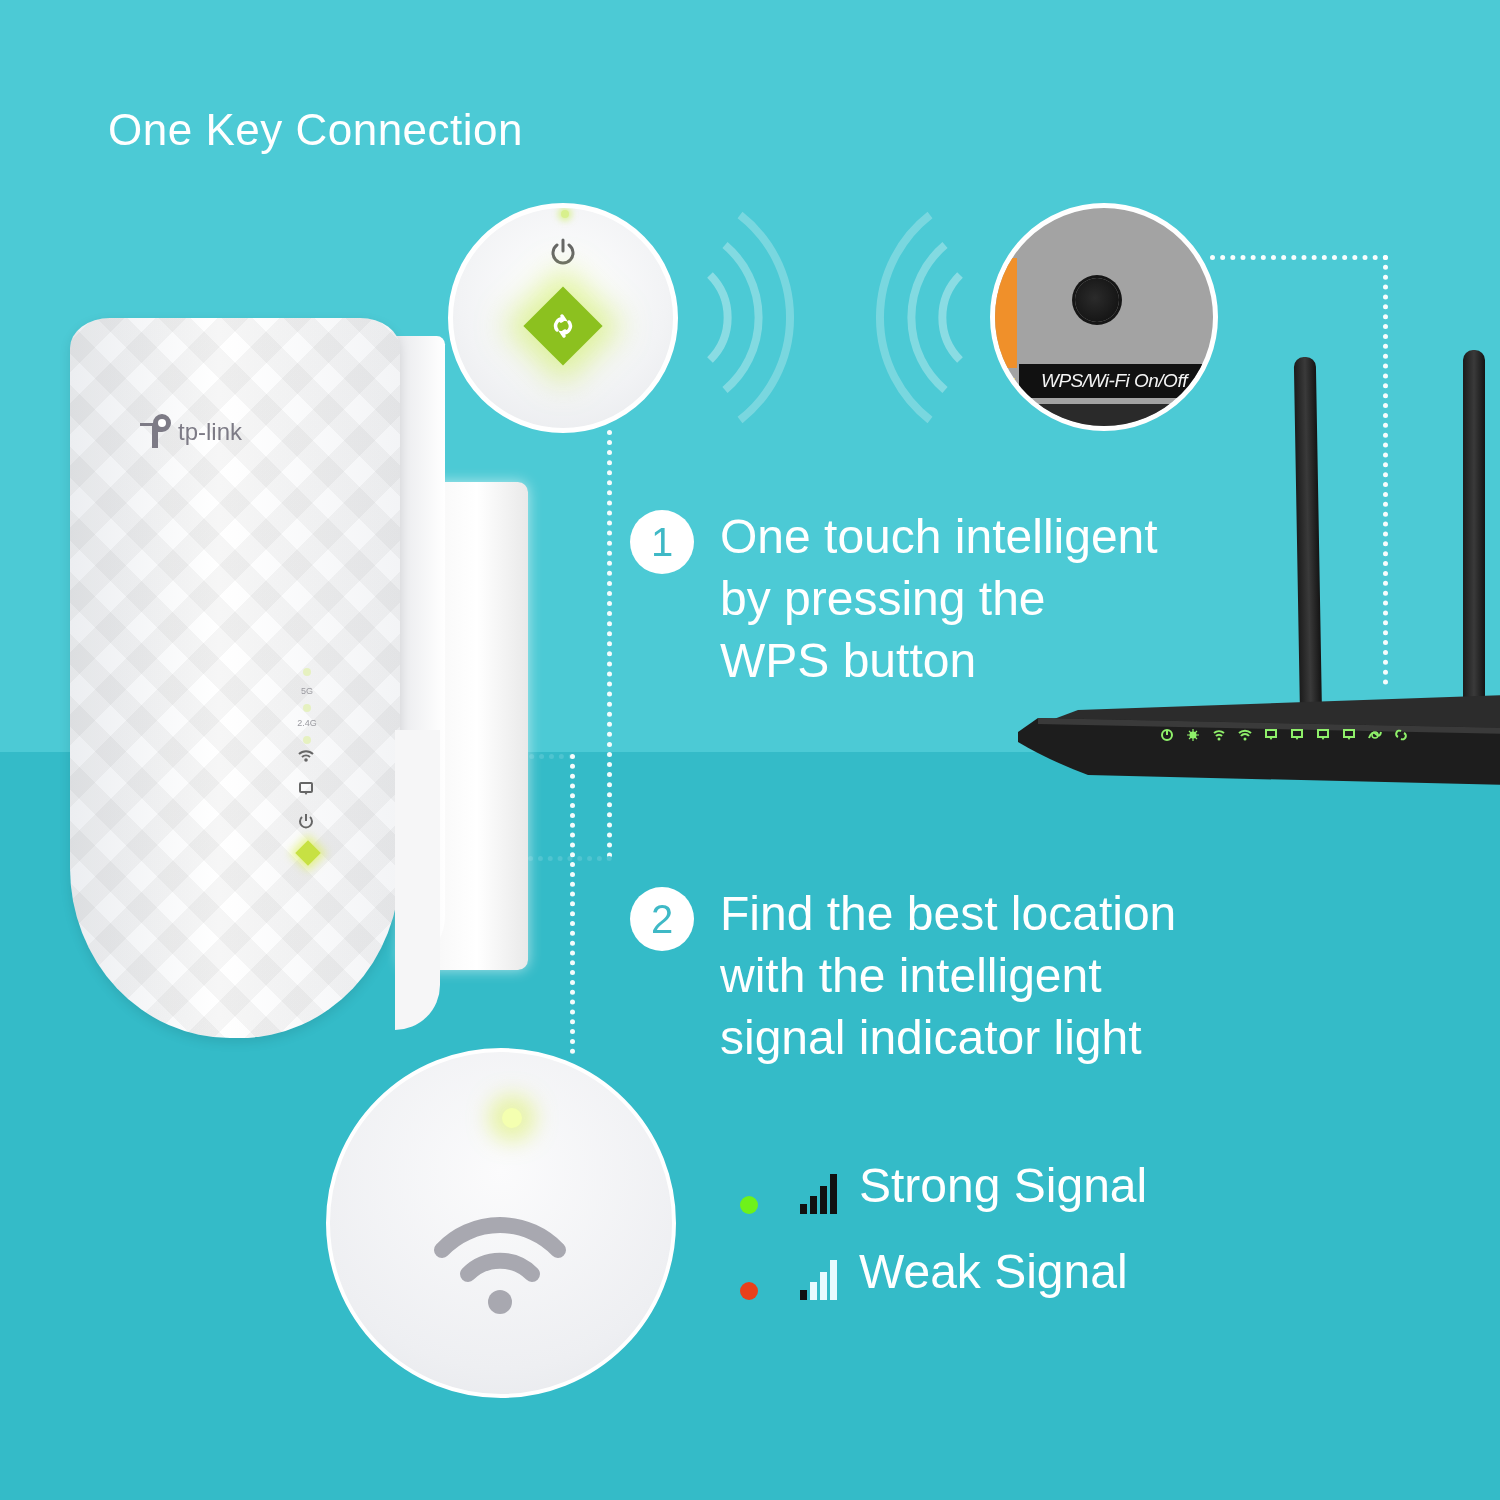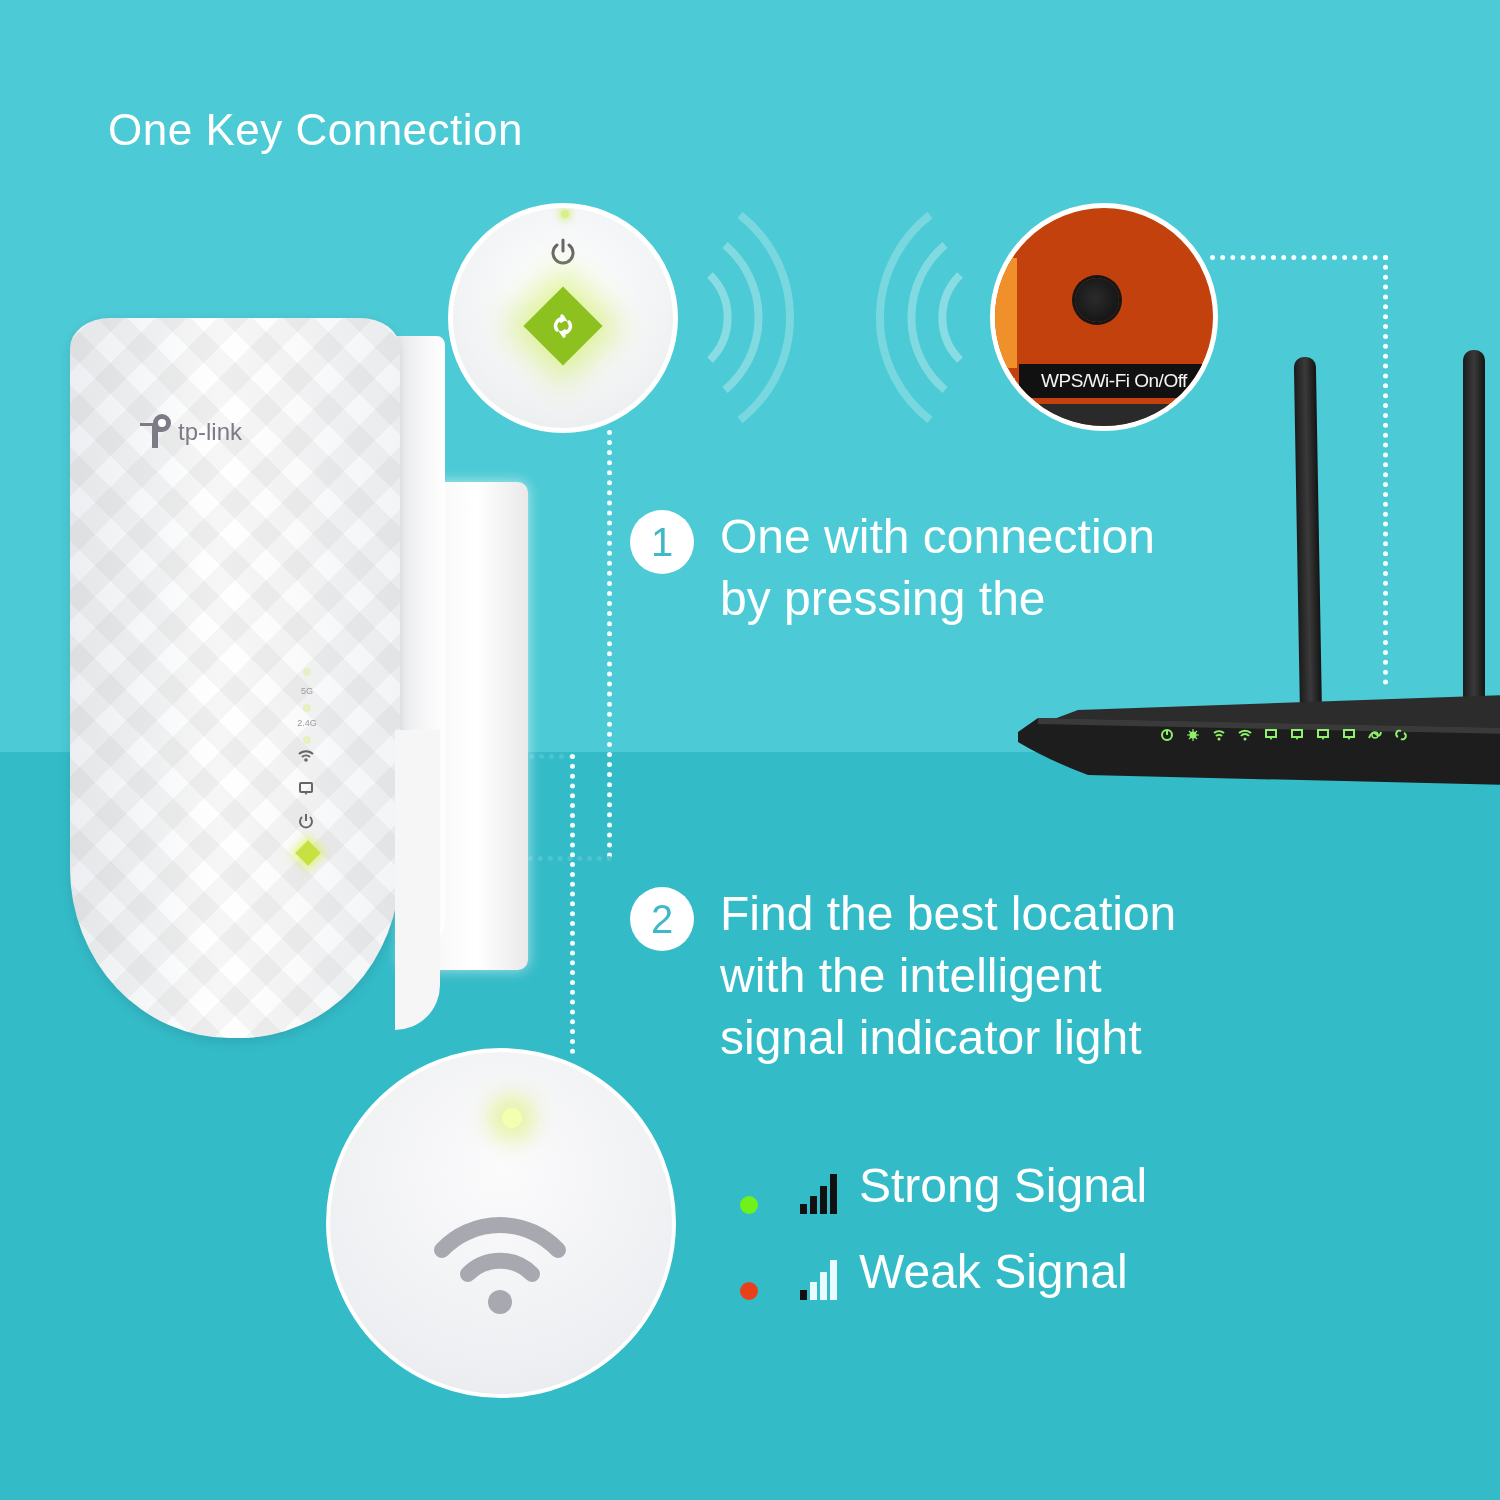--- a/index.html
+++ b/index.html
@@ -9,21 +9,21 @@
   .title{position:absolute;left:108px;top:90px;color:#fff;font-size:44px;font-weight:400;letter-spacing:0.5px;margin:0;line-height:80px;}
 
   
   .dots-v{position:absolute;width:0;border-left:5px dotted rgba(255,255,255,0.95);}
   .dots-h{position:absolute;height:0;border-top:5px dotted rgba(255,255,255,0.95);}
   .dots-h.teal{border-top-color:#4fc4d0;}
 
   
   .circle{position:absolute;border-radius:50%;border:5px solid #fff;box-sizing:border-box;overflow:hidden;}
   .c-wps{left:448px;top:203px;width:230px;height:230px;background:radial-gradient(circle at 50% 40%,#ffffff 0%,#f2f3f5 60%,#e6e8eb 100%);}
-  .c-router{left:990px;top:203px;width:228px;height:228px;background:#c2410c;}
+  .c-router{left:990px;top:203px;width:228px;height:228px;background:#a3a3a3;font-style:italic;}
   .c-signal{left:326px;top:1048px;width:350px;height:350px;background:radial-gradient(circle at 50% 35%,#fbfbfc 0%,#eeeff2 70%,#e4e6ea 100%);border-width:4px;}
 
   .power-glyph{position:absolute;left:96px;top:30px;width:28px;height:28px;}
   .wps-diamond{position:absolute;left:82px;top:90px;width:56px;height:56px;background:#8cc11f;transform:rotate(45deg);box-shadow:0 0 30px 14px rgba(200,235,80,0.55);}
   .wps-diamond-glyph{position:absolute;left:92px;top:100px;width:36px;height:36px;}
   .top-led{position:absolute;left:108px;top:2px;width:8px;height:8px;border-radius:50%;background:#d8f08c;box-shadow:0 0 6px 3px rgba(210,240,120,0.7);}
 
   .router-orange{position:absolute;left:0;top:50px;width:22px;height:110px;background:#f0902a;}
   .router-yellow{position:absolute;left:0;top:170px;width:20px;height:30px;background:#ffe66a;}
   .router-button{position:absolute;left:80px;top:70px;width:44px;height:44px;border-radius:50%;background:radial-gradient(circle at 45% 45%,#2b2b2b,#0d0d0d);box-shadow:0 0 0 3px #161616;}
@@ -204,22 +204,23 @@
       <circle cx="7" cy="7" r="3" stroke="#8ff06a" stroke-width="1.5" fill="none"></circle>
     </svg>
   <svg class="rled" viewBox="0 0 14 14">
       <path d="M4 9 A3 3 0 0 1 7 3 M10 5 A3 3 0 0 1 7 11" stroke="#8ff06a" stroke-width="2" fill="none"></path>
     </svg>
 </div>
 
 <div class="step step1">
   <div class="step-badge">1</div>
   <div class="step-text">
-    <div>One with connection</div>
+    <div>One touch intelligent</div>
     <div>by pressing the</div>
+    <div>WPS button</div>
   </div>
 </div>
 
 <div class="step step2">
   <div class="step-badge">2</div>
   <div class="step-text">
     <div>Find the best location</div>
     <div>with the intelligent</div>
     <div>signal indicator light</div>
   </div>

